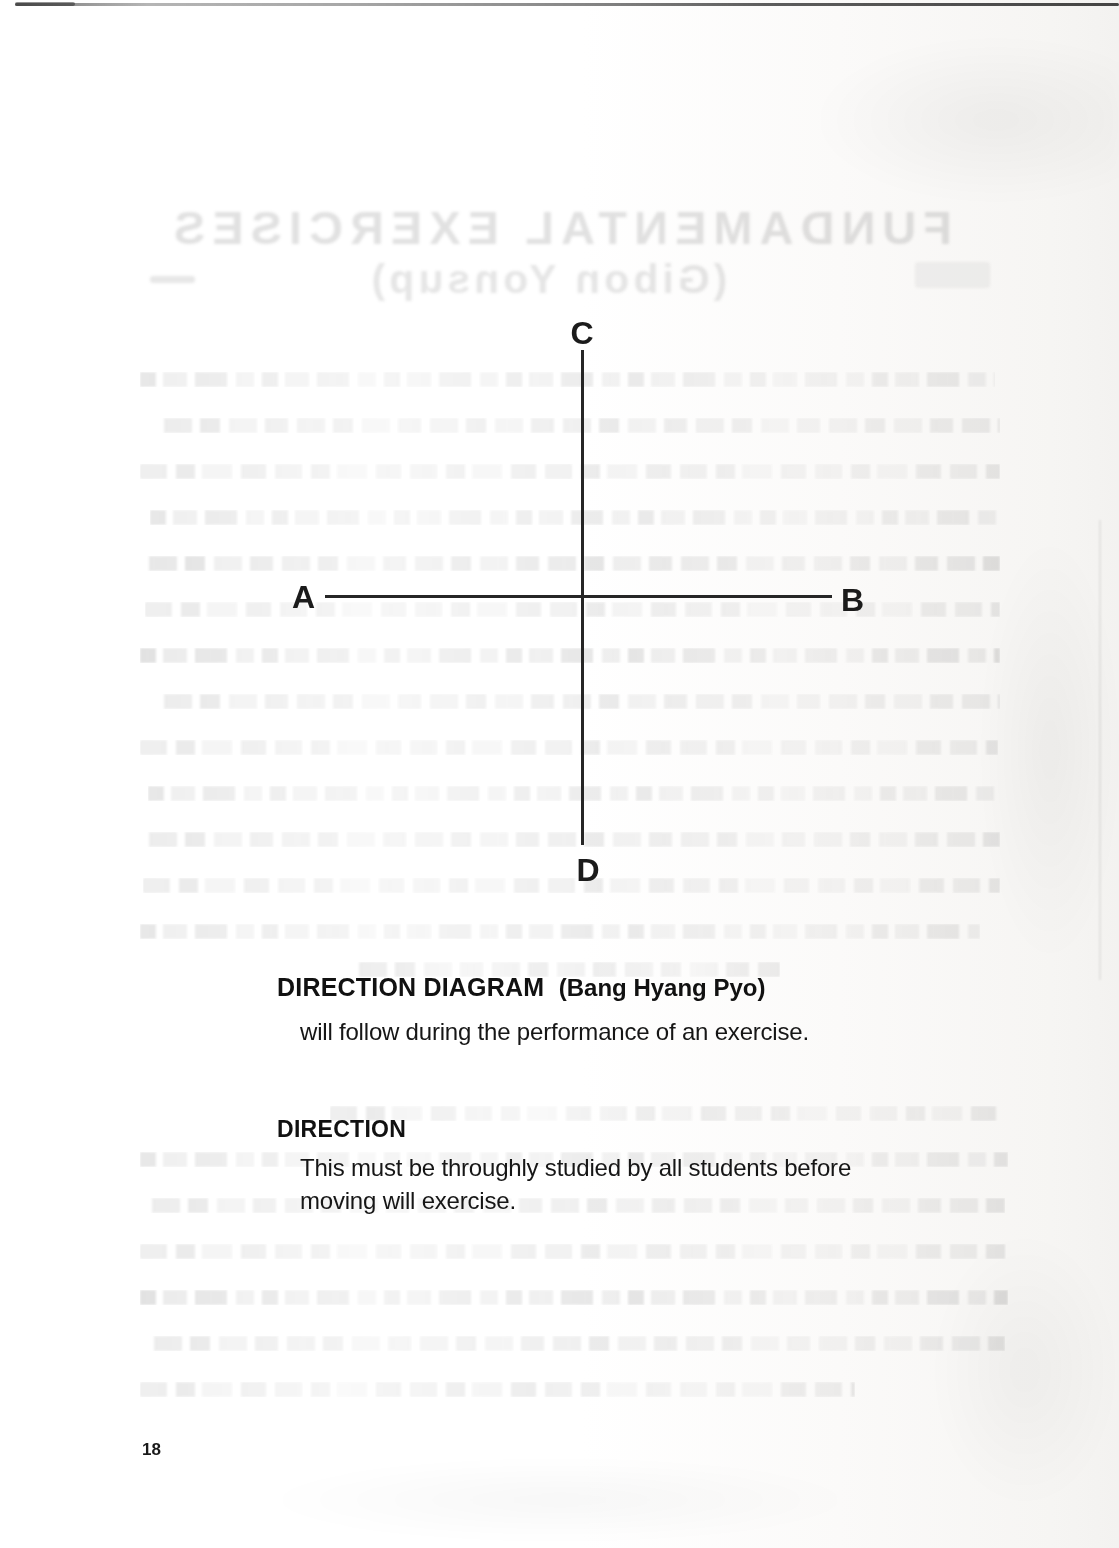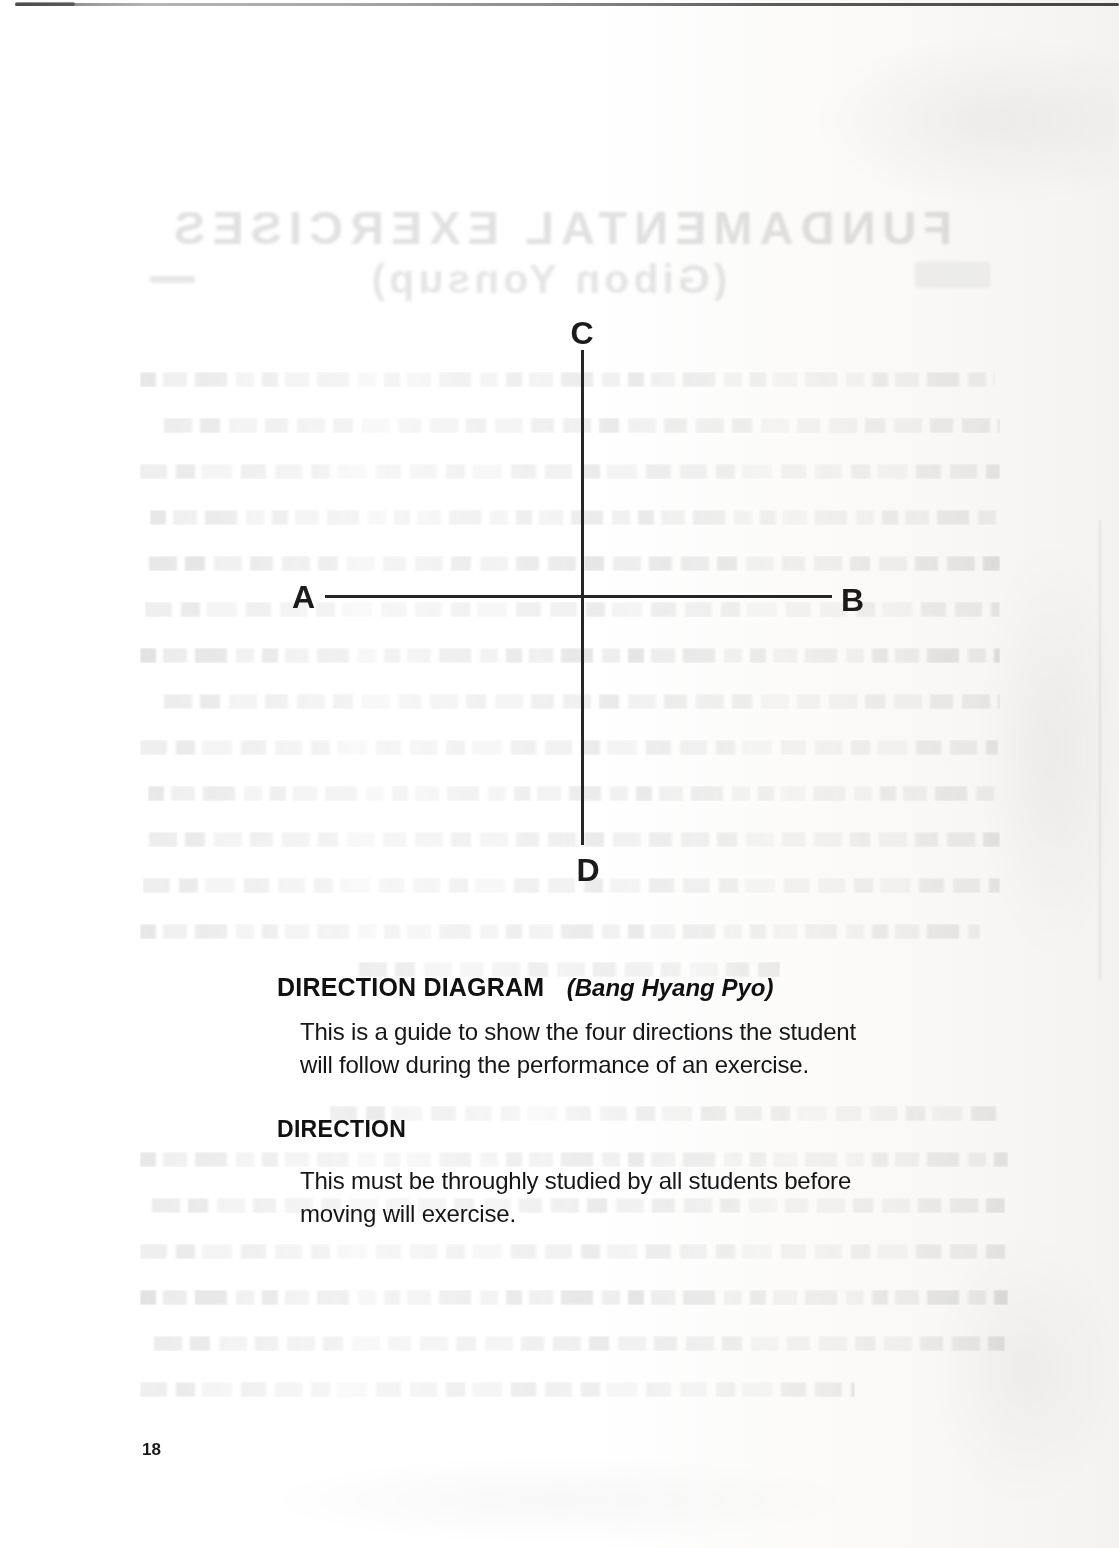--- a/index.html
+++ b/index.html
@@ -82,24 +82,24 @@
     position:absolute;z-index:4;font-weight:700;font-size:32px;color:#1b1b1b;line-height:1;
   }
   .label-c{left:582px;top:317px;transform:translateX(-50%);}
   .label-d{left:588px;top:854px;transform:translateX(-50%);}
   .label-a{left:292px;top:581px;}
   .label-b{left:841px;top:584px;}
   
   .txt{position:absolute;z-index:4;color:#111;}
   .caption-heading-row{left:277px;top:973px;white-space:nowrap;}
   .caption-heading{font-weight:700;font-size:25px;letter-spacing:.2px;display:inline;}
-  .caption-heading-rom{font-style:italic;font-weight:600;font-size:24px;display:inline;margin-left:18px;}
+  .caption-heading-rom{font-weight:600;font-size:24px;display:inline;margin-left:10px;}
   .caption-body{left:300px;top:1015px;font-size:24px;line-height:33px;letter-spacing:-.2px;color:#161616;}
   .important-heading{left:277px;top:1116px;font-weight:700;font-size:23px;letter-spacing:.3px;}
-  .important-body{left:300px;top:1151px;font-size:24px;line-height:33px;letter-spacing:-.2px;color:#161616;margin-top:13px;}
+  .important-body{left:300px;top:1151px;font-size:24px;line-height:33px;letter-spacing:-.2px;color:#161616;}
   .page-number{left:142px;top:1440px;font-weight:700;font-size:17px;color:#1a1a1a;}
 </style>
 </head>
 <body>
 
 <div class="page">
 
   <div class="scan-line"></div>
   <div class="scan-tick"></div>
   <div class="mottle m1"></div>
@@ -143,21 +143,20 @@
     <div class="diagram-label label-d">D</div>
     <div class="diagram-label label-a">A</div>
     <div class="diagram-label label-b">B</div>
   </div>
 
   <div class="txt caption-heading-row">
     <span class="caption-heading">DIRECTION DIAGRAM</span>
     <span class="caption-heading-rom">(Bang Hyang Pyo)</span>
   </div>
   <div class="txt caption-body">
-    <div>This is a guide to show the four directions the student</div>
     <div>will follow during the performance of an exercise.</div>
   </div>
 
   <div class="txt important-heading">DIRECTION</div>
   <div class="txt important-body">
     <div>This must be throughly studied by all students before</div>
     <div>moving will exercise.</div>
   </div>
 
   <div class="txt page-number">18</div>

